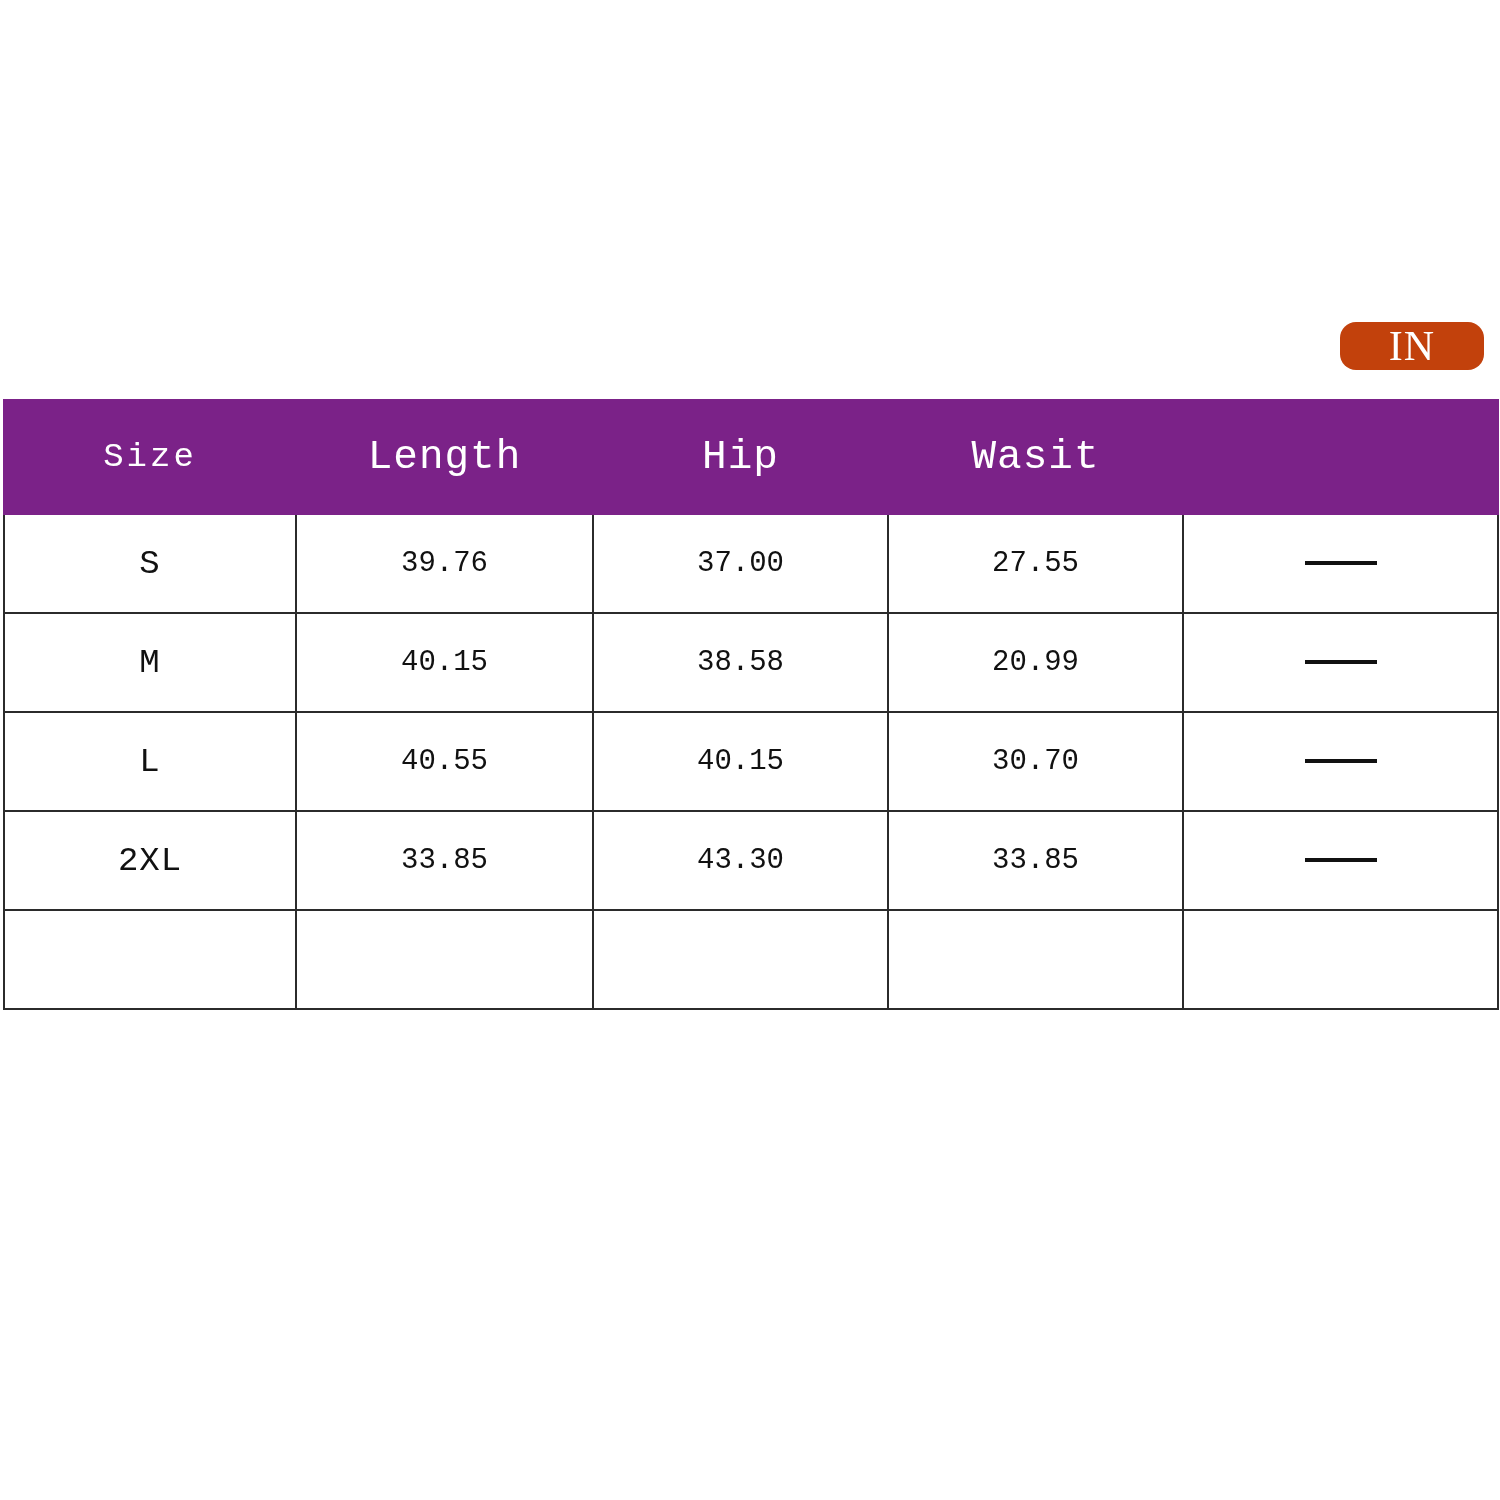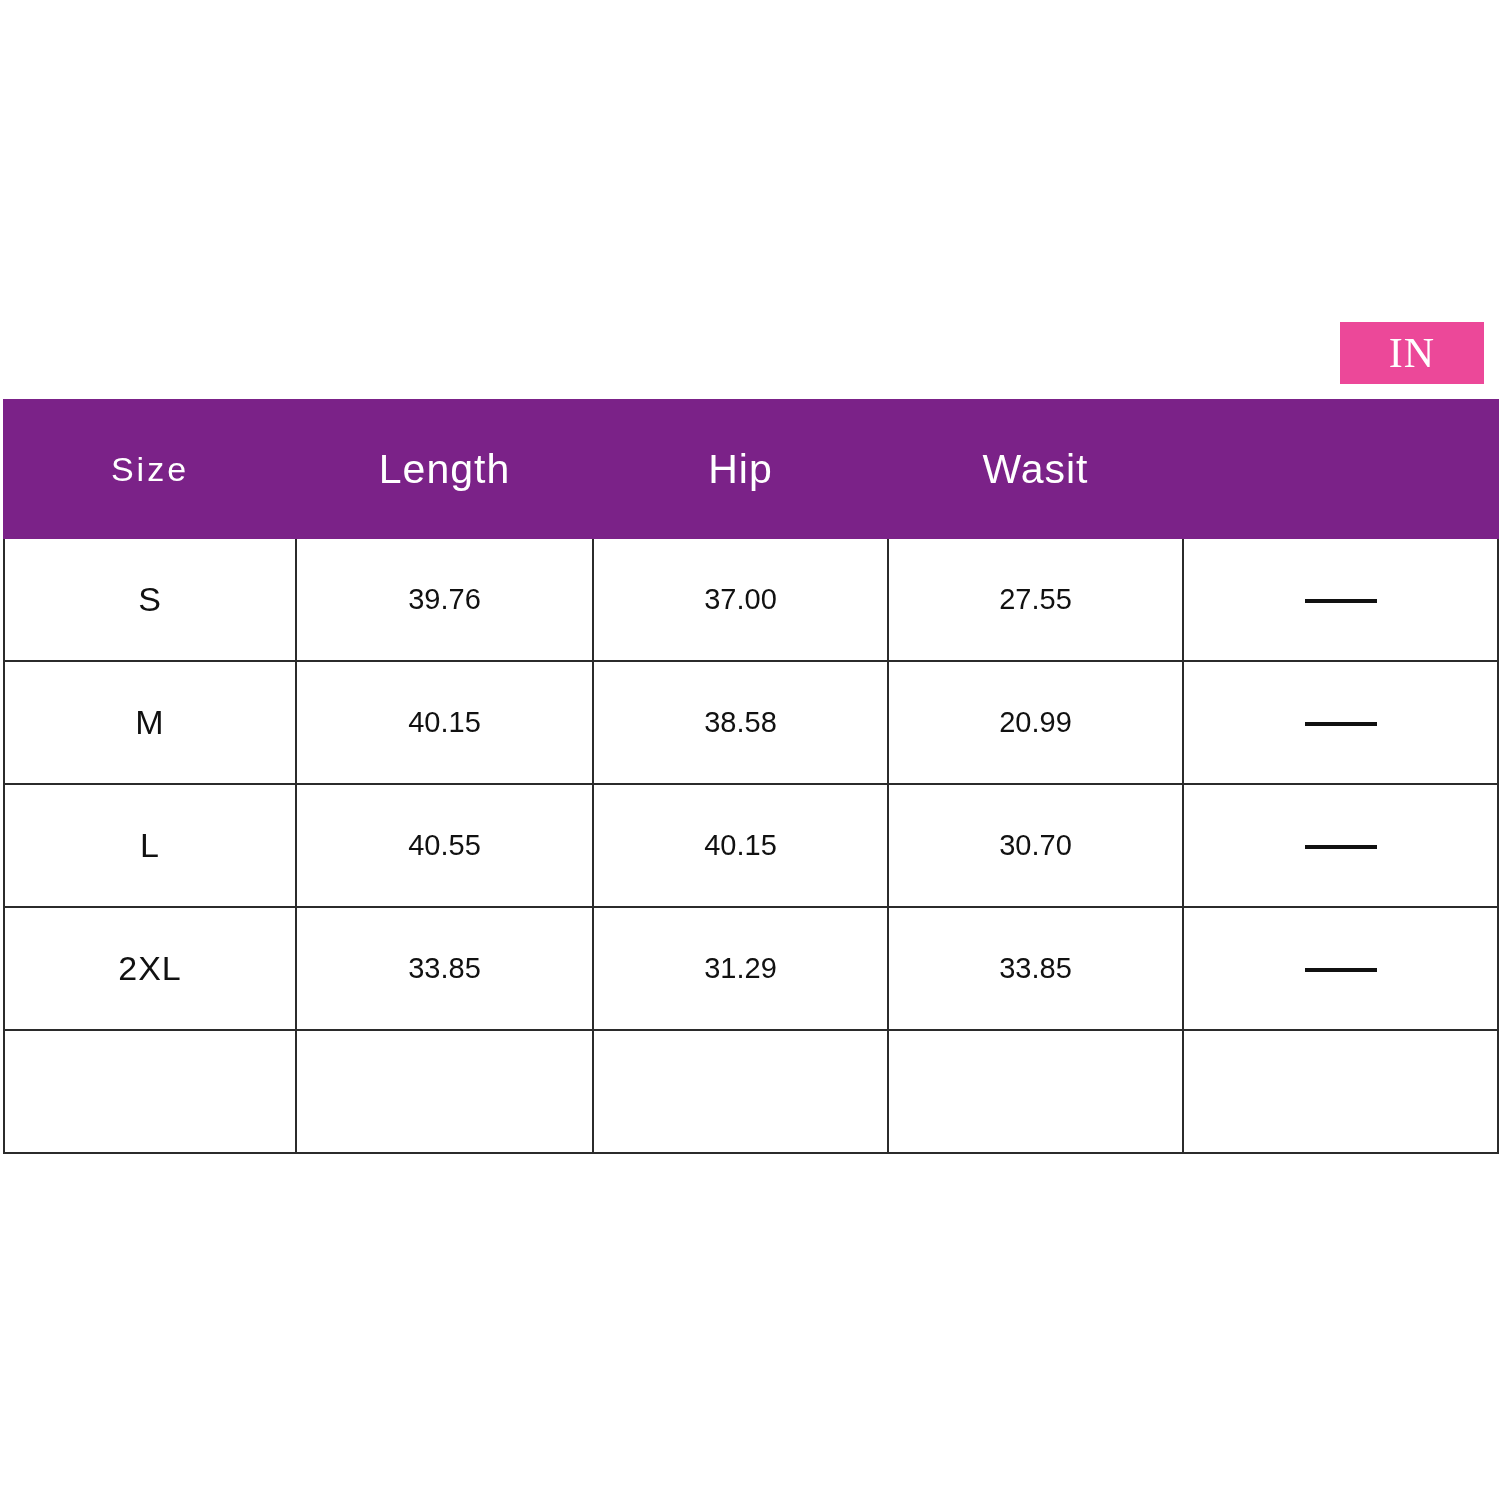--- a/index.html
+++ b/index.html
@@ -13,23 +13,23 @@
     position: relative;
     font-family: "Liberation Serif", serif;
     overflow: hidden;
   }
 
   #unit-badge {
     position: absolute;
     left: 1340px;
     top: 322px;
     width: 144px;
-    height: 62px;
-    background: #ec4899;
-    border-radius: 0;
+    height: 48px;
+    background: #c2410c;
+    border-radius: 16px;
     display: flex;
     align-items: center;
     justify-content: center;
     color: #ffffff;
     font-size: 42px;
     font-family: "Liberation Serif", serif;
     letter-spacing: 1px;
   }
 
   #size-table {
@@ -37,24 +37,24 @@
     left: 3px;
     top: 399px;
     width: 1494px;
     border-collapse: collapse;
     table-layout: fixed;
   }
 
   #size-table th,
   #size-table td {
     border: 2px solid #2b2b2b;
-    padding: 12px;
+    padding: 0;
     text-align: center;
     vertical-align: middle;
-    font-family: Liberation Sans, sans-serif;
+    font-family: Liberation Mono, monospace;
     color: #111111;
   }
 
   #size-table thead th {
     background: #7b2288;
     color: #ffffff;
     border-color: #7b2288;
     height: 112px;
     font-weight: normal;
     font-size: 41px;
@@ -133,21 +133,21 @@
     <tr>
       <td class="cell-size">L</td>
       <td>40.55</td>
       <td>40.15</td>
       <td>30.70</td>
       <td><span class="dash"></span></td>
     </tr>
     <tr>
       <td class="cell-size">2XL</td>
       <td>33.85</td>
-      <td>31.29</td>
+      <td>43.30</td>
       <td>33.85</td>
       <td><span class="dash"></span></td>
     </tr>
     <tr class="empty-row">
       <td class="cell-size"></td>
       <td></td>
       <td></td>
       <td></td>
       <td></td>
     </tr>

